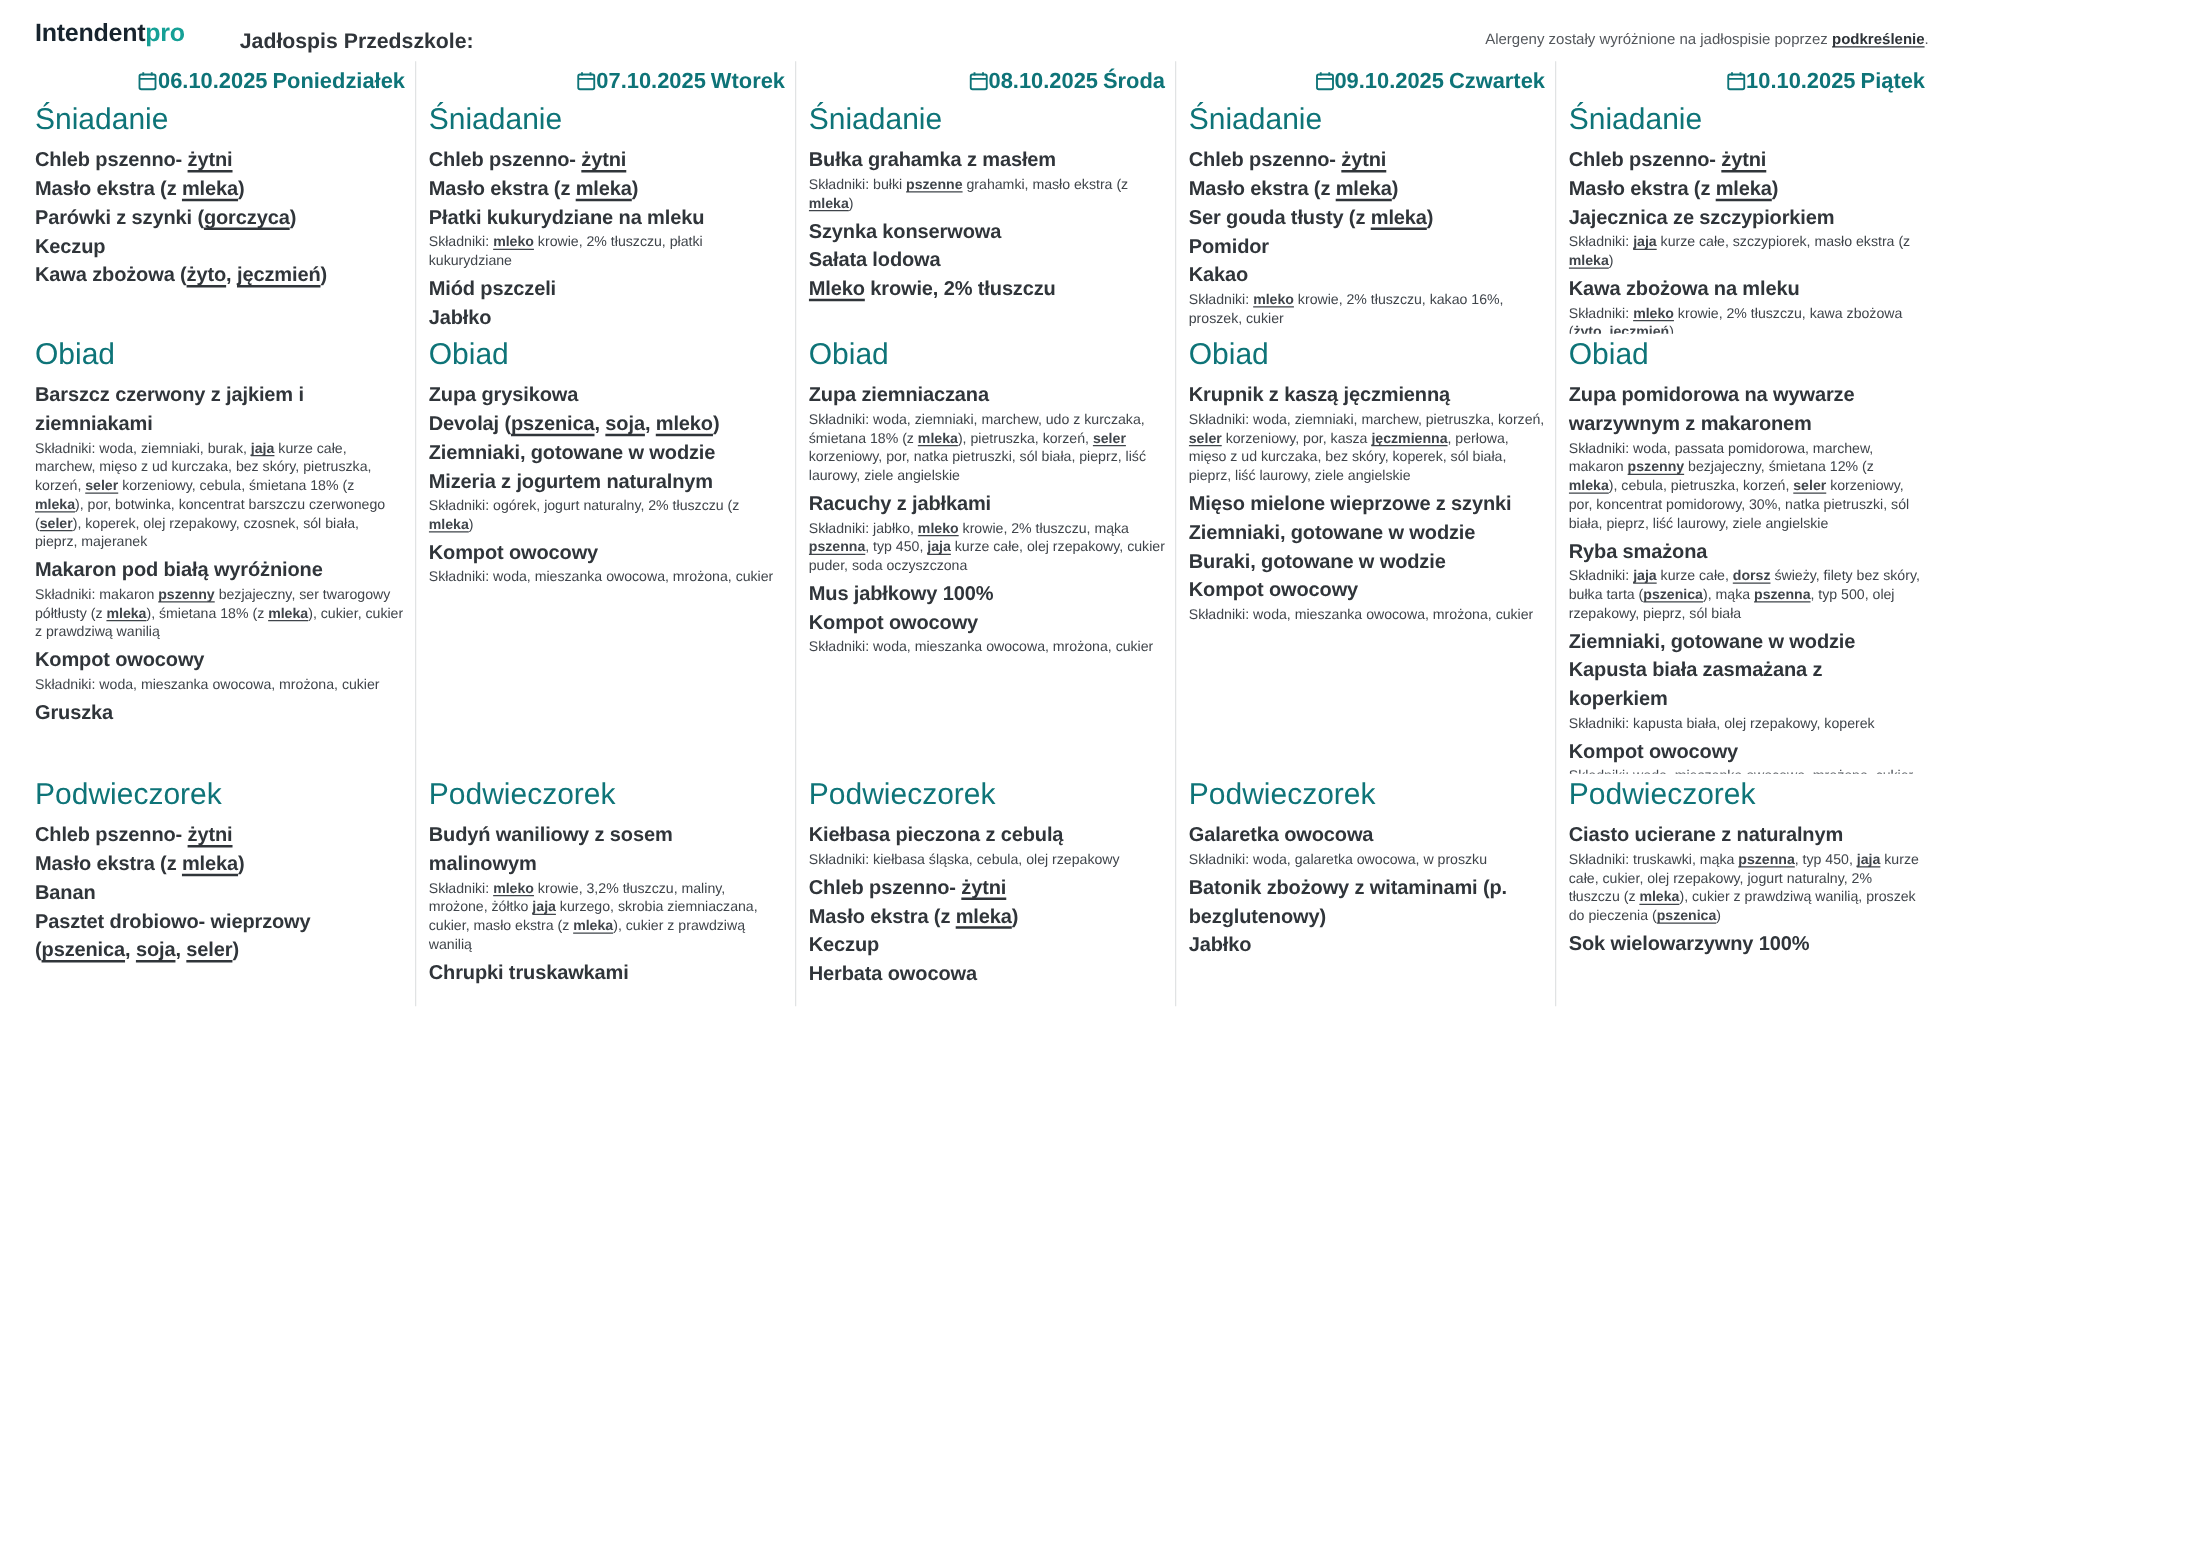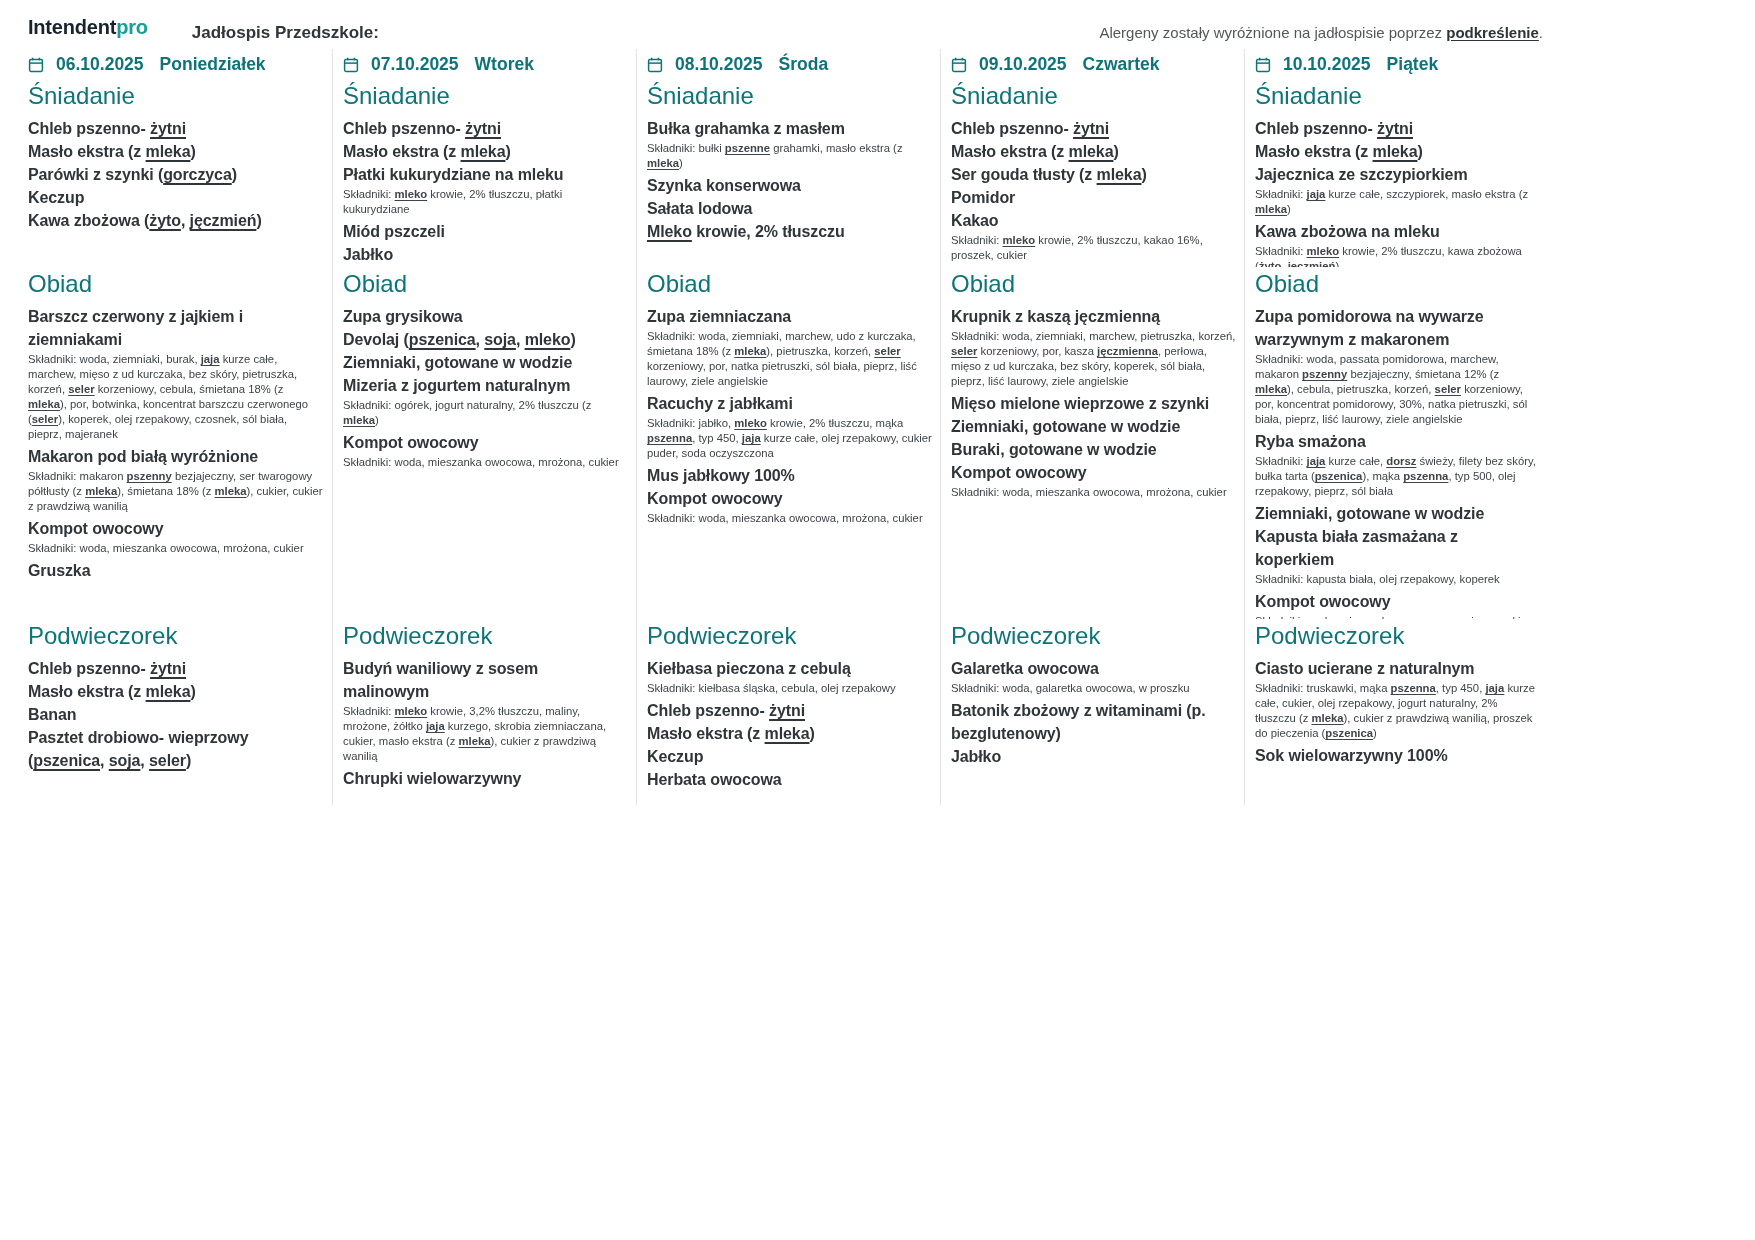--- a/index.html
+++ b/index.html
@@ -24,36 +24,36 @@
     justify-content:flex-end;
   }
   .logo{font-size:20px;font-weight:700;letter-spacing:-0.2px;white-space:nowrap;}
   .logo-a{color:var(--logo-dark);}
   .logo-b{color:var(--logo-teal);}
   .page-title{
     margin:7px 0 0 44px;font-size:17px;font-weight:700;color:var(--title-text);
     white-space:nowrap;
   }
   .allergen-note{
-    margin:8px 0 0 auto;font-size:15px;color:var(--note-text);white-space:nowrap;
+    margin:8px 0 0 auto;font-size:12px;color:var(--note-text);white-space:nowrap;
   }
   .note-em{font-weight:700;color:#2e3338;text-decoration:underline;text-underline-offset:2px;}
   .menu-grid{
     display:grid;grid-template-columns:repeat(5,304px);
     margin:6px 0 0 28px;
   }
   .day-col{
     display:grid;grid-template-rows:30px 188px 352px auto;
     padding:0 8px 14px 10px;border-left:1px solid var(--separator);
     min-width:0;
   }
   .day-col:first-child{border-left:none;padding-left:0;}
   .day-header{
-    display:flex;align-items:center;gap:12px;
-    color:var(--accent);font-weight:700;font-size:17.5px;white-space:nowrap;
+    display:flex;align-items:center;gap:0;
+    color:var(--accent);font-weight:700;font-size:17.5px;white-space:nowrap;justify-content:flex-end;
   }
   .cal-icon{display:inline-flex;flex:0 0 auto;margin-top:1px;}
   .day-weekday{margin-left:4px;}
   .meal{overflow:hidden;min-width:0;}
   .meal-title{
     color:var(--accent);font-size:24px;font-weight:400;line-height:26px;
     margin:4px 0 8px;
   }
   .item-title{
     font-size:16px;font-weight:700;color:var(--title-text);
@@ -143,21 +143,21 @@
           <div class="item-title">Ziemniaki, gotowane w wodzie</div>
           <div class="item-title">Mizeria z jogurtem naturalnym</div>
           <div class="item-ing">Składniki: ogórek, jogurt naturalny, 2% tłuszczu (z <span class="al">mleka</span>)</div>
           <div class="item-title">Kompot owocowy</div>
           <div class="item-ing">Składniki: woda, mieszanka owocowa, mrożona, cukier</div>
         </div>
         <div class="meal">
           <h2 class="meal-title">Podwieczorek</h2>
           <div class="item-title">Budyń waniliowy z sosem malinowym</div>
           <div class="item-ing">Składniki: <span class="al">mleko</span> krowie, 3,2% tłuszczu, maliny, mrożone, żółtko <span class="al">jaja</span> kurzego, skrobia ziemniaczana, cukier, masło ekstra  (z <span class="al">mleka</span>), cukier z prawdziwą wanilią</div>
-          <div class="item-title">Chrupki wielowarzywny</div>
+          <div class="item-title">Chrupki truskawkami</div>
         </div>
       </section>
       <section class="day-col">
         <div class="day-header">
           <span class="cal-icon">
             <svg width="16" height="16" viewBox="0 0 16 16" aria-hidden="true">
               <rect x="1.6" y="2.6" width="12.8" height="11.8" rx="1.4" fill="none" stroke="currentColor" stroke-width="1.5"></rect>
               <line x1="1.6" y1="6.1" x2="14.4" y2="6.1" stroke="currentColor" stroke-width="1.5"></line>
               <line x1="4.6" y1="0.7" x2="4.6" y2="3.3" stroke="currentColor" stroke-width="1.5"></line>
               <line x1="11.4" y1="0.7" x2="11.4" y2="3.3" stroke="currentColor" stroke-width="1.5"></line>

